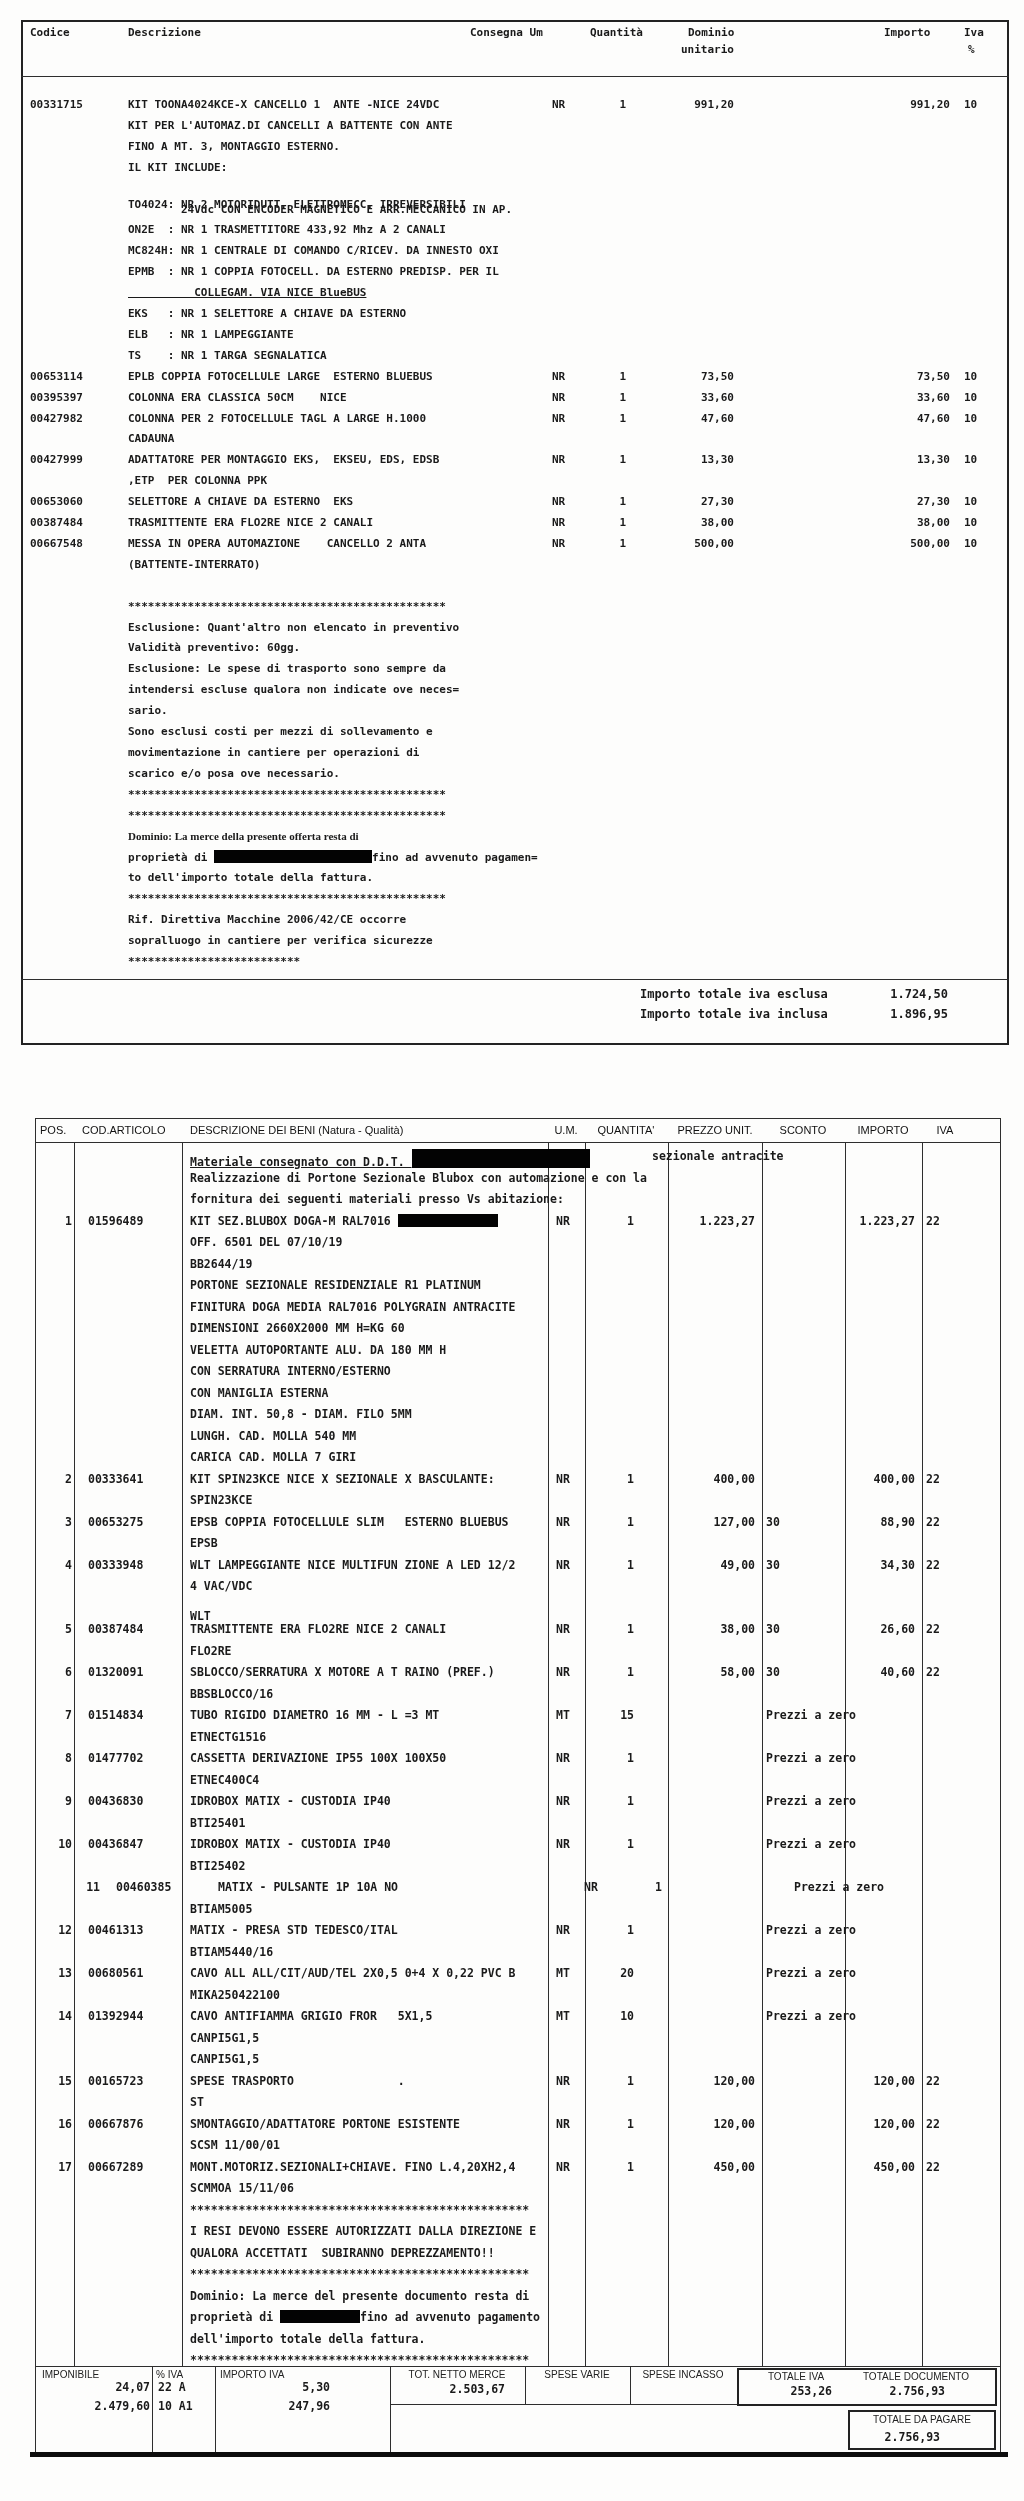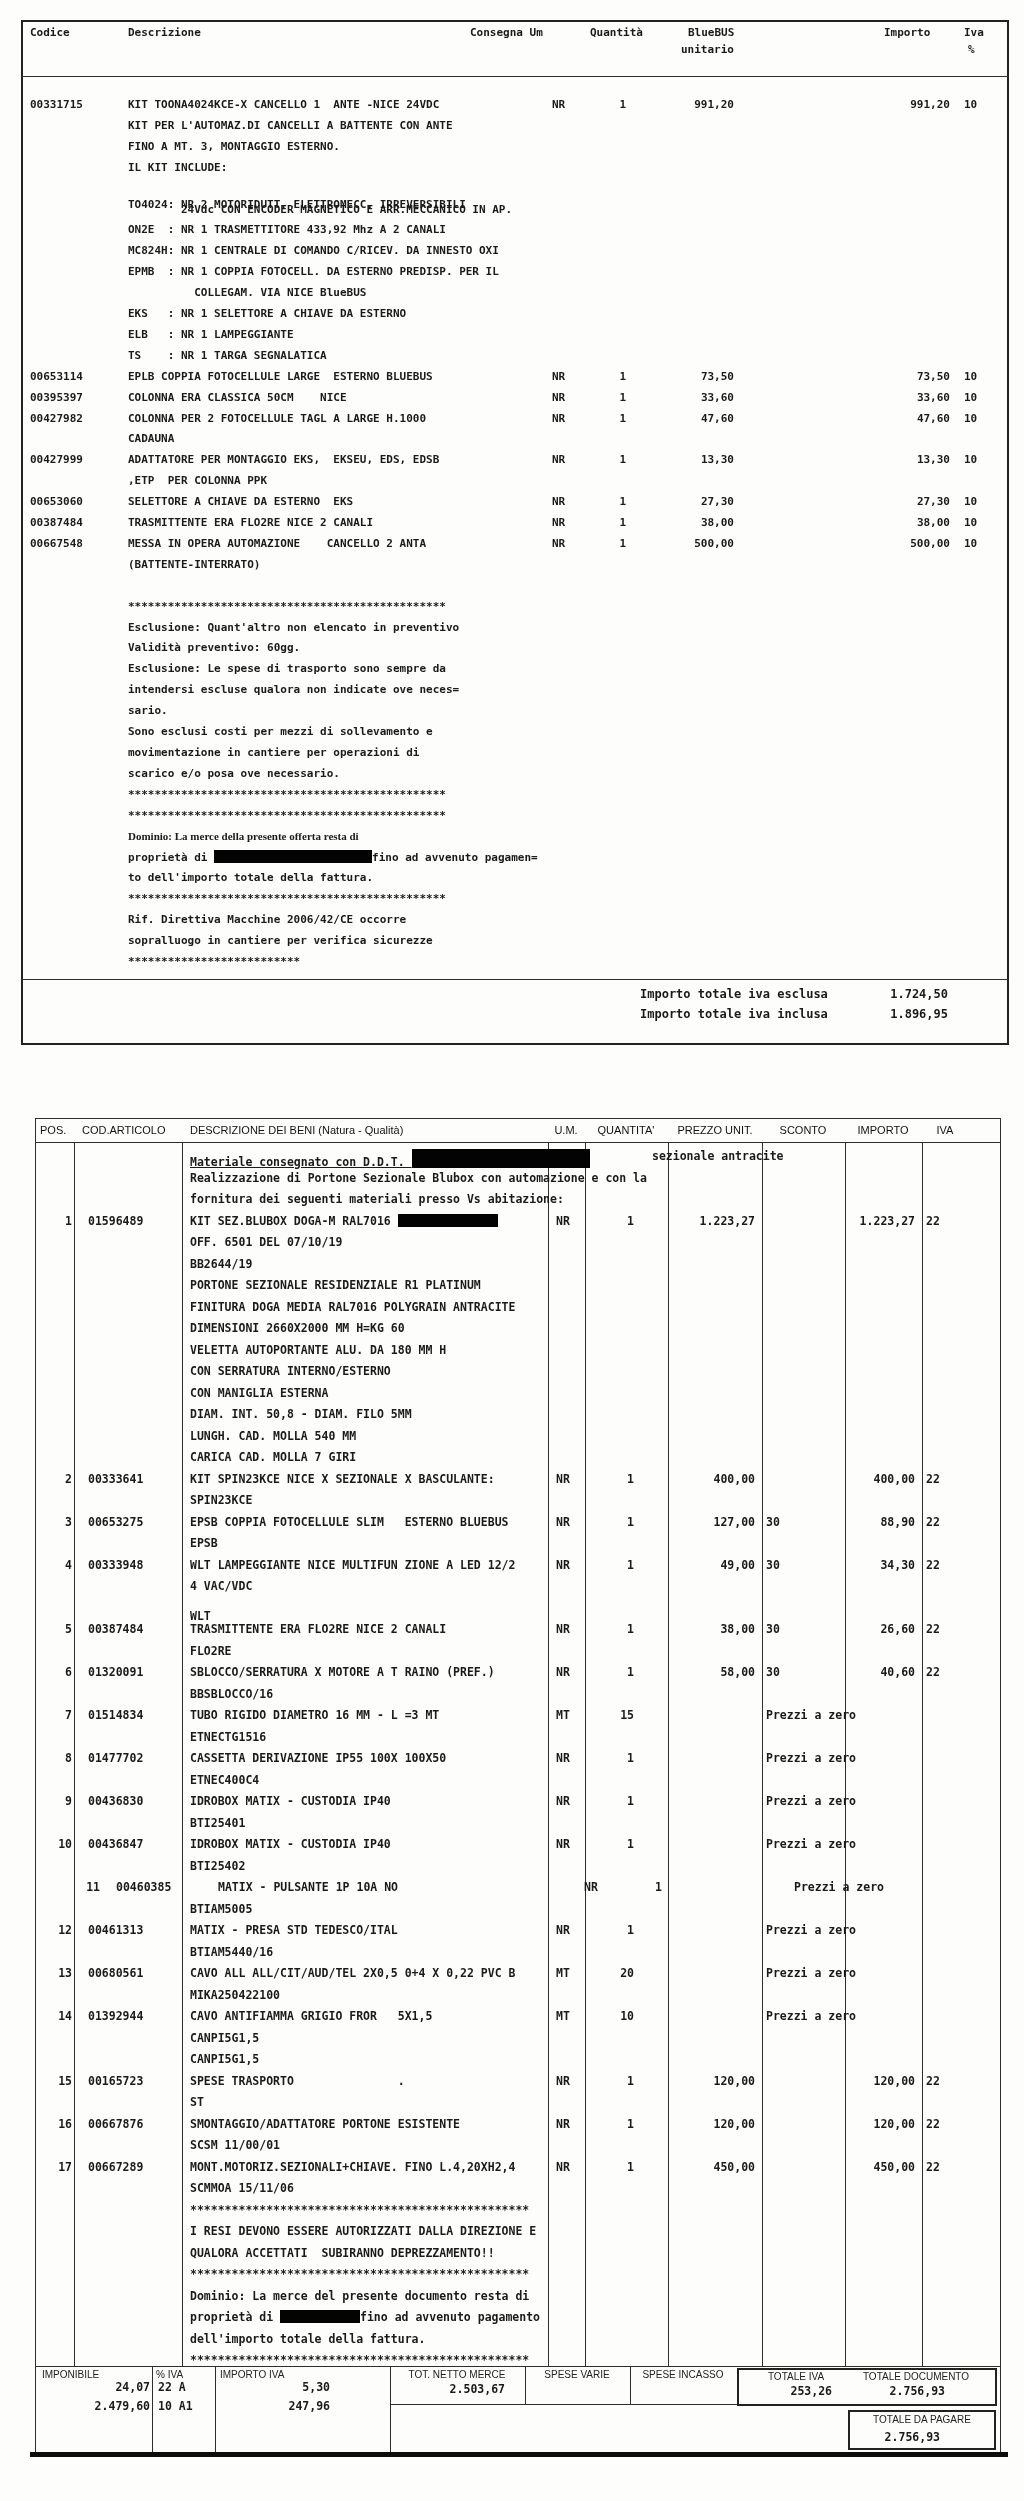--- a/index.html
+++ b/index.html
@@ -24,21 +24,21 @@
 <body>
 
 <div id="page">
 
   <div class="bx" style="left:21px;top:20px;width:988px;height:1025px;border-width:2px;"></div>
 
   <span class="c t1" style="left:30px;top:26px">Codice</span>
   <span class="c t1" style="left:128px;top:26px">Descrizione</span>
   <span class="c t1" style="left:470px;top:26px">Consegna Um</span>
   <span class="c t1" style="left:590px;top:26px">Quantità</span>
-  <span class="c t1" style="left:688px;top:26px">BlueBUS</span>
+  <span class="c t1" style="left:688px;top:26px">Dominio</span>
   <span class="c t1" style="left:681px;top:43px">unitario</span>
   <span class="c t1" style="left:884px;top:26px">Importo</span>
   <span class="c t1" style="left:964px;top:26px">Iva</span>
   <span class="c t1" style="left:968px;top:43px">%</span>
 
   <div class="hl" style="left:21px;top:76px;width:988px"></div>
 
   <div id="doc1-lines">
       <div class="ln" style="top: 98px;">
         <span class="c t1" style="left: 30px;">00331715</span>
@@ -67,21 +67,21 @@
       <div class="ln" style="top: 223.4px;">
         <span class="c t1" style="left: 128px;">ON2E  : NR 1 TRASMETTITORE 433,92 Mhz A 2 CANALI</span>
       </div>
       <div class="ln" style="top: 244.3px; padding-left: 24px;">
         <span class="c t1" style="left: 128px;">MC824H: NR 1 CENTRALE DI COMANDO C/RICEV. DA INNESTO OXI</span>
       </div>
       <div class="ln" style="top: 265.2px;">
         <span class="c t1" style="left: 128px;">EPMB  : NR 1 COPPIA FOTOCELL. DA ESTERNO PREDISP. PER IL</span>
       </div>
       <div class="ln" style="top: 286.1px;">
-        <span class="c t1" style="left: 128px;">          COLLEGAM. VIA NICE BlueBUS</span>
+        <span class="c t1" style="left: 128px; text-decoration: underline;">          COLLEGAM. VIA NICE BlueBUS</span>
       </div>
       <div class="ln" style="top: 307px;">
         <span class="c t1" style="left: 128px;">EKS   : NR 1 SELETTORE A CHIAVE DA ESTERNO</span>
       </div>
       <div class="ln" style="top: 327.9px;">
         <span class="c t1" style="left: 128px;">ELB   : NR 1 LAMPEGGIANTE</span>
       </div>
       <div class="ln" style="top: 348.8px;">
         <span class="c t1" style="left: 128px;">TS    : NR 1 TARGA SEGNALATICA</span>
       </div>

